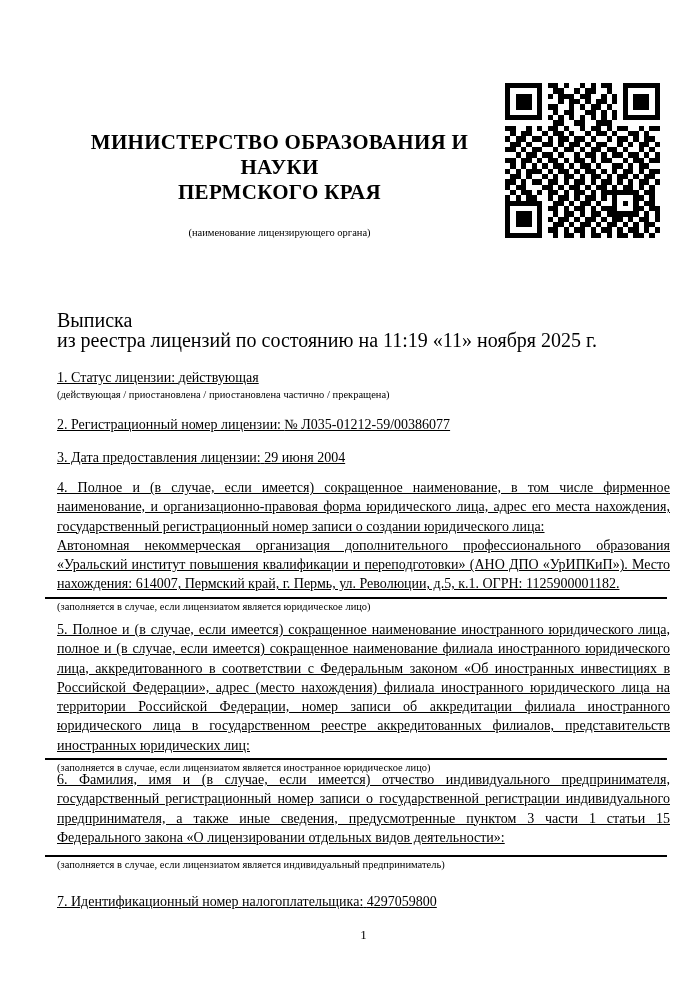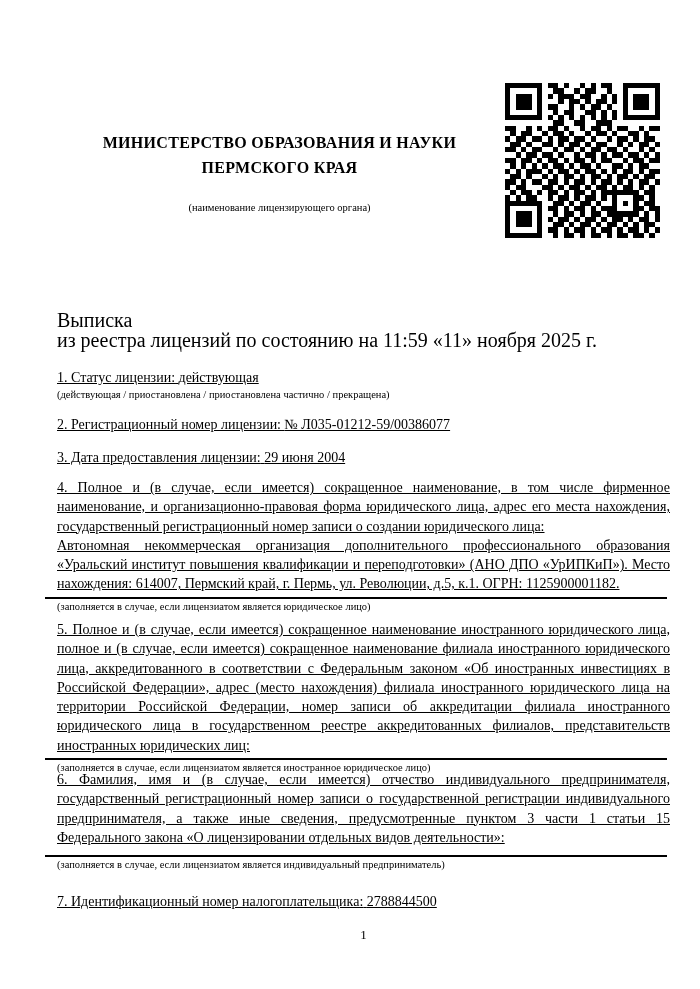--- a/index.html
+++ b/index.html
@@ -2,21 +2,21 @@
 <html><head>
 <meta charset="utf-8">
 <style>
   html, body { margin:0; padding:0; background:#ffffff; }
   .page {
     position:relative; width:700px; height:989px; background:#ffffff;
     font-family:"Liberation Serif", serif; color:#000000; overflow:hidden;
   }
   .abs { position:absolute; }
   .header-block { left:57px; top:130px; width:445px; text-align:center; }
-  .ministry-name { font-weight:bold; font-size:16px; line-height:25px; letter-spacing:0.3px; }
+  .ministry-name { font-weight:bold; font-size:21px; line-height:25px; letter-spacing:0.3px; }
   .authority-caption { font-size:10.5px; line-height:13px; margin-top:21px; }
   .qr-box { left:505px; top:83px; width:155px; height:155px; }
   .qr-box svg { width:100%; height:100%; display:block; }
   .title-block { left:57px; top:311px; width:613px; text-align:left; font-size:20px; line-height:19.5px; }
   .item { left:57px; width:613px; font-size:14px; line-height:19.3px; }
   .item p { margin:0;text-decoration:underline; }
   .just { text-align:justify; }
   .fill-rule { border-top:2px solid #000; margin-left:-12px; width:622px; height:0; }
   .rule-tight { margin-top:3px; }
   .rule-gap { margin-top:8px; }
@@ -509,21 +509,21 @@
         <rect x="21" y="28" width="1" height="1"></rect>
         <rect x="22" y="28" width="1" height="1"></rect>
         <rect x="24" y="28" width="1" height="1"></rect>
         <rect x="25" y="28" width="1" height="1"></rect>
         <rect x="27" y="28" width="1" height="1"></rect>
       </svg>
   </div>
 
   <div class="abs title-block">
     <div>Выписка</div>
-    <div>из реестра лицензий по состоянию на 11:59 «11» ноября 2025 г.</div>
+    <div>из реестра лицензий по состоянию на 11:19 «11» ноября 2025 г.</div>
   </div>
 
   <div class="abs item" style="top:368px">
     <p><span>1. Статус лицензии:</span> <span>действующая</span></p>
     <div class="field-note">(действующая / приостановлена / приостановлена частично / прекращена)</div>
   </div>
 
   <div class="abs item" style="top:415px">
     <p><span>2. Регистрационный номер лицензии:</span> <span>№ Л035-01212-59/00386077</span></p>
   </div>
@@ -545,18 +545,18 @@
     <div class="field-note">(заполняется в случае, если лицензиатом является иностранное юридическое лицо)</div>
   </div>
 
   <div class="abs item" style="top:770px">
     <p class="just">6. Фамилия, имя и (в случае, если имеется) отчество индивидуального предпринимателя, государственный регистрационный номер записи о государственной регистрации индивидуального предпринимателя, а также иные сведения, предусмотренные пунктом 3 части 1 статьи 15 Федерального закона «О лицензировании отдельных видов деятельности»:</p>
     <div class="fill-rule rule-gap"></div>
     <div class="field-note">(заполняется в случае, если лицензиатом является индивидуальный предприниматель)</div>
   </div>
 
   <div class="abs item" style="top:892px">
-    <p><span>7. Идентификационный номер налогоплательщика:</span> <span>2788844500</span></p>
+    <p><span>7. Идентификационный номер налогоплательщика:</span> <span>4297059800</span></p>
   </div>
 
   <div class="abs page-number">1</div>
 
 </div>
 
 </body></html>

